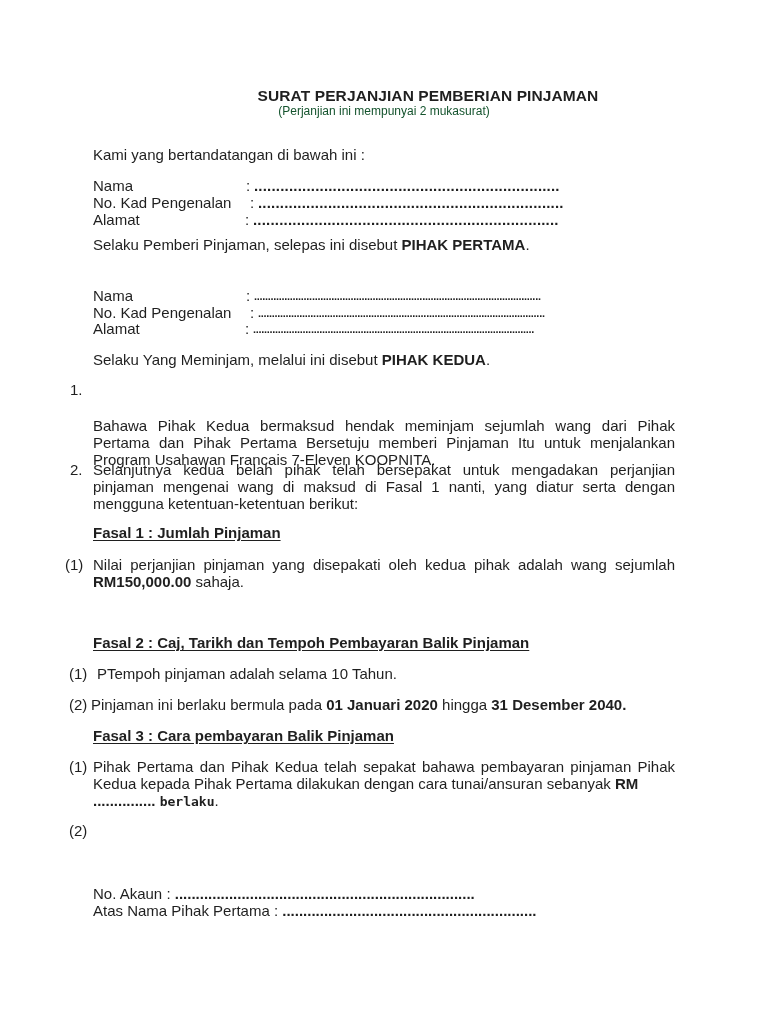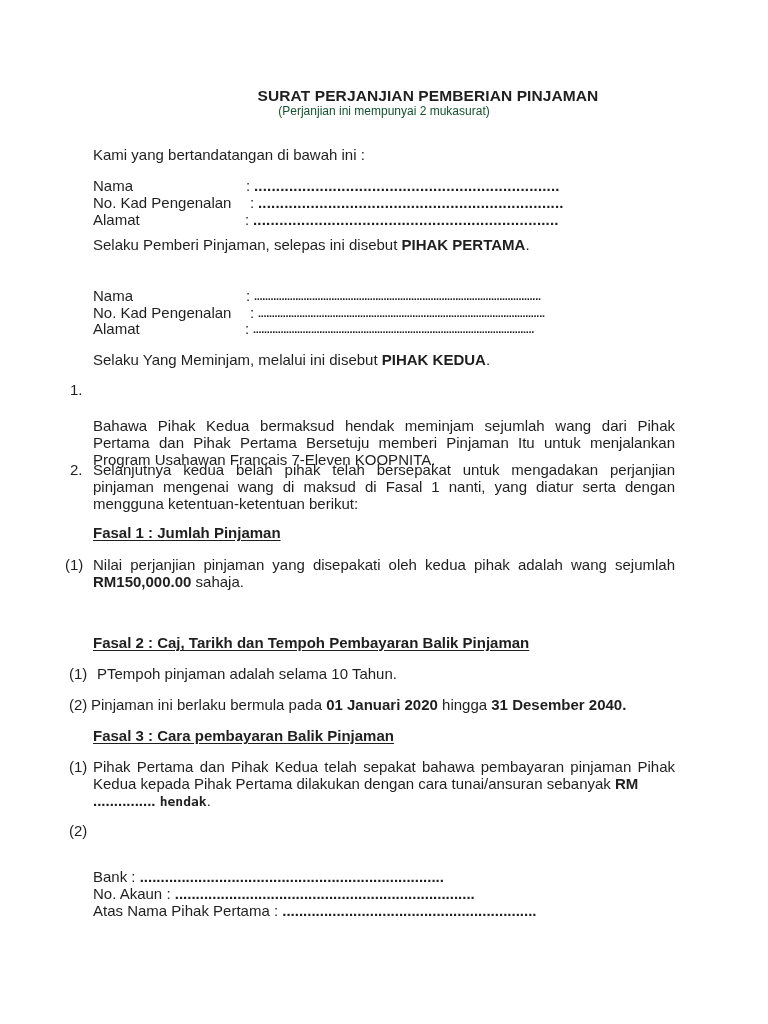--- a/index.html
+++ b/index.html
@@ -77,21 +77,20 @@
 
   <div class="abs b u" style="left:93px; top:634px;">Fasal 2 : Caj, Tarikh dan Tempoh Pembayaran Balik Pinjaman</div>
   <div class="num" style="left:69px; top:665px;">(1)</div>
   <div class="abs" style="left:97px; top:665px;">PTempoh pinjaman adalah selama 10 Tahun.</div>
 
   <div class="num" style="left:69px; top:696px;">(2)</div>
   <div class="abs" style="left:91px; top:696px;"><span>Pinjaman ini berlaku bermula pada </span><span class="b">01 Januari 2020</span><span> hingga </span><span class="b">31 Desember 2040.</span></div>
 
   <div class="abs b u" style="left:93px; top:727px;">Fasal 3 : Cara pembayaran Balik Pinjaman</div>
   <div class="num" style="left:69px; top:758px;">(1)</div>
-  <div class="para" style="left:93px; top:758px; width:582px;"><span>Pihak Pertama dan Pihak Kedua telah sepakat bahawa pembayaran pinjaman Pihak Kedua kepada Pihak Pertama dilakukan dengan cara tunai/ansuran sebanyak </span><span class="b">RM</span><br><span class="b">...............</span> <span class="b mono">hendak</span><span>.</span></div>
+  <div class="para" style="left:93px; top:758px; width:582px;"><span>Pihak Pertama dan Pihak Kedua telah sepakat bahawa pembayaran pinjaman Pihak Kedua kepada Pihak Pertama dilakukan dengan cara tunai/ansuran sebanyak </span><span class="b">RM</span><br><span class="b">...............</span> <span class="b mono">berlaku</span><span>.</span></div>
 
   <div class="num" style="left:69px; top:822px;">(2)</div>
 
-  <div class="abs" style="left:93px; top:868px;"><span>Bank : </span><span class="b">.........................................................................</span></div>
   <div class="abs" style="left:93px; top:885px;"><span>No. Akaun : </span><span class="b">........................................................................</span></div>
   <div class="abs" style="left:93px; top:902px;"><span>Atas Nama Pihak Pertama : </span><span class="b">.............................................................</span></div>
 
 </div>
 
 </body></html>

